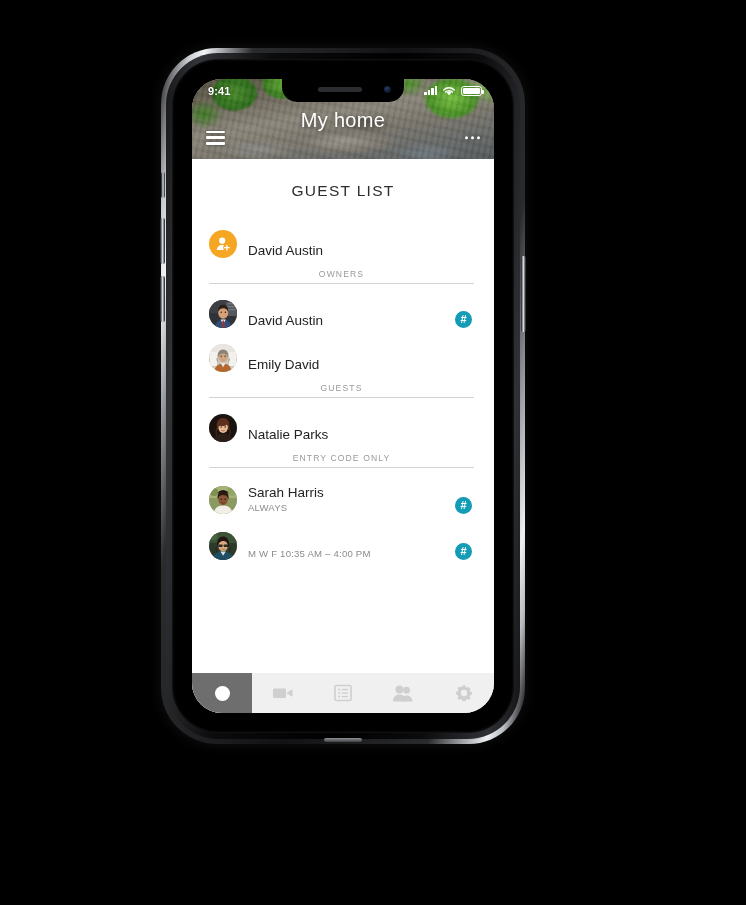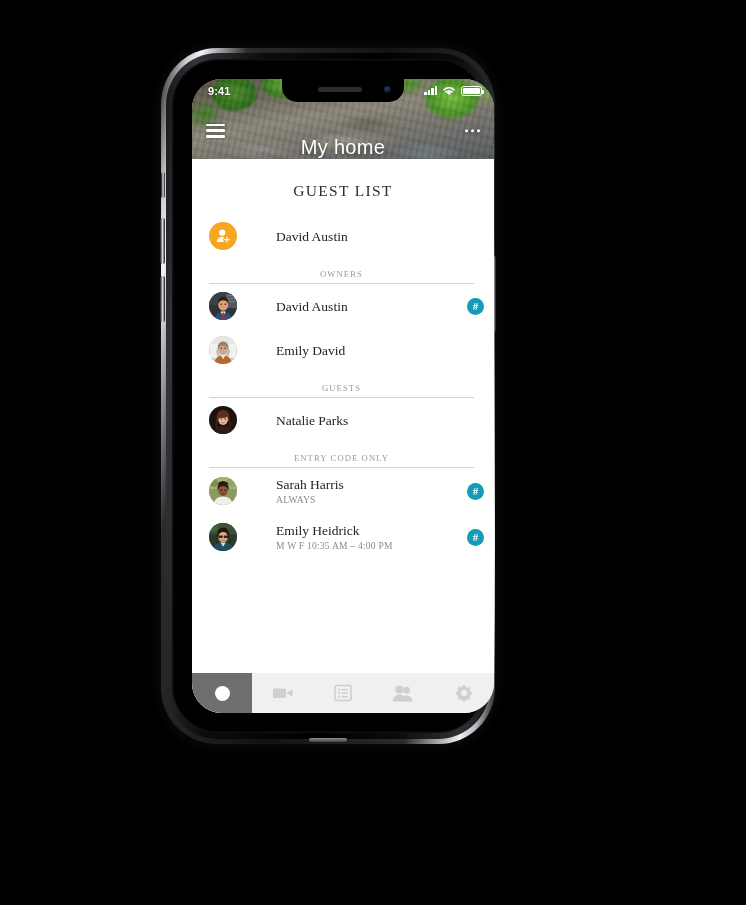--- a/index.html
+++ b/index.html
@@ -8,21 +8,21 @@
     width: 746px; height: 905px;
     overflow: hidden;
     font-family: "Liberation Sans", sans-serif;
   }
   #stage { position: relative; width: 746px; height: 905px; background: #000; }
 
   
   .phone {
     position: absolute;
     left: 161px; top: 48px;
-    width: 334px; height: 696px;
+    width: 364px; height: 696px;
   }
   .frame-outer {
     position: absolute; inset: 0;
     border-radius: 56px;
     background: linear-gradient(100deg,
         #0a0a0a 0%, #6f7174 3%, #c9ccd0 6%, #f2f4f6 9%,
         #9fa2a6 13%, #2a2b2d 19%, #121214 50%,
         #2a2b2d 80%, #9fa2a6 87%, #eef0f2 92%,
         #b9bcc0 95%, #3a3b3d 98%, #050505 100%);
     box-shadow: 0 0 14px rgba(255,255,255,0.07);
@@ -141,23 +141,23 @@
     content:""; position:absolute; left:1px; top:1px; bottom:1px; right:1px;
     background:#fff; border-radius:1.2px;
   }
   .batt::after{
     content:""; position:absolute; right:-3.2px; top:3px;
     width:1.8px; height:4px; background:#fff; border-radius:0 1px 1px 0;
   }
 
   
   .navbar {
-    position: absolute; left:0; right:0; top:23px; height: 57px;
+    position: absolute; left:0; right:0; top:30px; height: 57px;
     z-index: 25;
-    display: flex; align-items: flex-end; justify-content: center;
+    display: flex; align-items: flex-start; justify-content: center;
   }
   .nav-title {
     font-size: 20px; color: #fff; font-weight: 400; letter-spacing: .3px;
     text-shadow: 0 1px 4px rgba(0,0,0,.45);
   }
   .hamburger {
     position: absolute; left: 14px; top: 50%; transform: translateY(-50%);
     width: 19px; height: 14px; cursor: pointer;
     display: flex; flex-direction: column; justify-content: space-between;
   }
@@ -166,36 +166,34 @@
     position: absolute; right: 14px; top: 50%; transform: translateY(-50%);
     display: flex; gap: 2.5px; cursor: pointer;
   }
   .more-dots i { width: 3.4px; height: 3.4px; border-radius: 50%; background: #fff; box-shadow:0 0 3px rgba(0,0,0,.5);}
 
   
   .content {
     position: absolute; top: 80px; left: 0; right: 0; bottom: 40px;
     background: #fff;
     overflow: hidden;
-    font-family: Liberation Serif, serif;
   }
   .page-title {
     text-align: center;
     font-size: 15.5px;
     letter-spacing: 1.3px;
     color: #2d2d2d;
     padding: 23px 0 14px 0;
     font-weight: 400;
   }
   .row {
-    display: flex; align-items: center;
-    padding: 0 10px 0 17px;
+    display: flex; align-items: flex-end;
+    padding: 0 22px 0 17px;
     height: 44px;
     box-sizing: border-box;
-    gap: 28px;
   }
   .row.tall { height: 46px; }
   .avatar {
     width: 28px; height: 28px; border-radius: 50%;
     flex: 0 0 28px;
     overflow: hidden;
     position: relative;
     background: #d8d8d8;
   }
   .avatar svg { display: block; width: 100%; height: 100%; }
@@ -454,21 +452,20 @@
               <path d="M11.4 19.4h5.4l-2.7 4.4z" fill="#d8e2e6"></path>
               <ellipse cx="14.1" cy="13.6" rx="4.8" ry="5.7" fill="#d9a97f"></ellipse>
               <path d="M8.2 13.4c-.6-5.6 2.2-9 5.9-9s6.5 3.4 5.9 9c-.2 1.6-.7 1.2-.9 0-.4-2.2-1.6-3.6-3.3-4.2-1.8-.6-3.6-.2-5 1-.9.8-1.5 2-1.7 3.2-.2 1.2-.7 1.6-.9 0z" fill="#20160f"></path>
               <path d="M7.8 13.4c-.8 2.6-.7 5.6.3 7.4-.8-.6-1.4-2.4-1.5-4.4zM20.4 13.4c.8 2.6.7 5.6-.3 7.4.8-.6 1.4-2.4 1.5-4.4z" fill="#20160f"></path>
               <path d="M9.4 12.4h4.1v2.6H9.4zM14.9 12.4H19v2.6h-4.1z" fill="#2e2a26"></path>
               <path d="M13.5 12.9h1.4v.5h-1.4z" fill="#2e2a26"></path>
               <path d="M12.6 17.2c1 .8 2.2.8 3.2 0" stroke="#a06a42" stroke-width=".8" fill="none" stroke-linecap="round"></path>
             </svg>
           </div>
           <div class="row-texts">
-            <div class="row-name">Emily Heidrick</div>
             <div class="row-sub">M W F 10:35 AM – 4:00 PM</div>
           </div>
           <div class="keypad-badge">
             <span>#</span>
           </div>
         </div>
 
       </div>
 
       <div class="tabbar">

